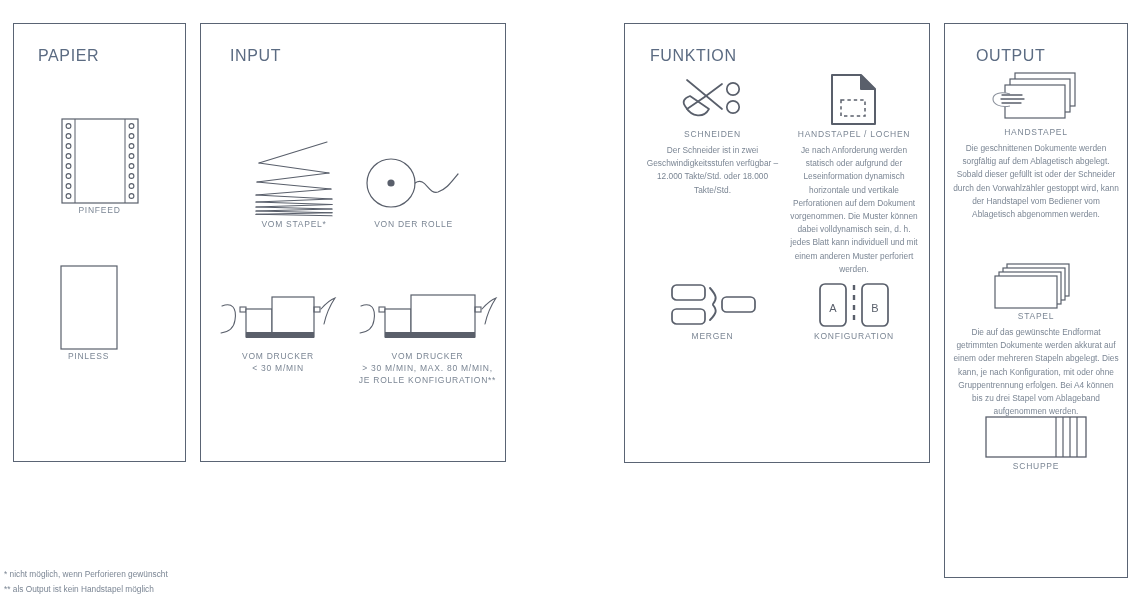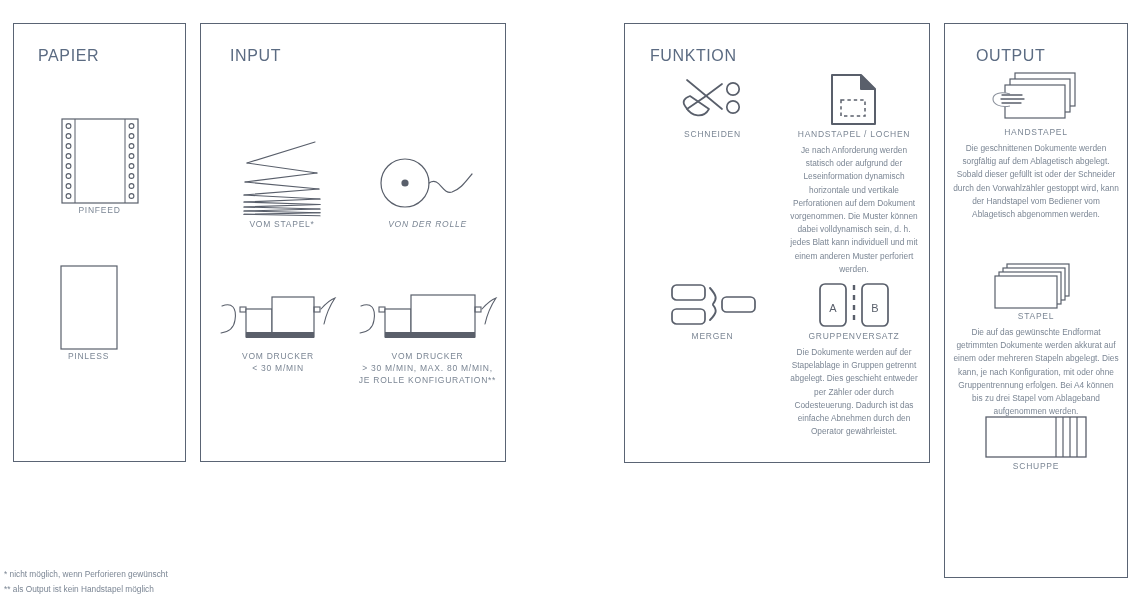--- a/index.html
+++ b/index.html
@@ -102,21 +102,21 @@
 
 <div class="item" style="left:13px;top:265px;width:151px;">
   <div class="icon-wrap">
     <svg width="58" height="85" viewBox="0 0 58 85">
       <rect x="1" y="1" width="56" height="83" fill="#fff" stroke="#595f6b" stroke-width="1.2"></rect>
     </svg>
   </div>
   <div class="cap">PINLESS</div>
 </div>
 
-<div class="item" style="left:212px;top:140px;width:140px;">
+<div class="item" style="left:224px;top:140px;width:140px;">
   <div class="icon-wrap" style="height:78px">
     <svg width="86" height="78" viewBox="0 0 86 78">
       <g fill="none" stroke="#595f6b" stroke-width="1.15" stroke-linecap="round">
         <path d="M8,23 L76,2"></path>
         <path d="M8,23 L78,33"></path>
         <path d="M78,33 L6,42"></path>
         <path d="M6,42 L80,49"></path>
         <path d="M80,49 L5,55"></path>
         <path d="M5,55 L81,59"></path>
         <path d="M81,59 L5,62"></path>
@@ -126,21 +126,21 @@
         <path d="M81,69 L5,71"></path>
         <path d="M5,71 L81,72.7"></path>
         <path d="M81,72.7 L5,74.3"></path>
         <path d="M5,74.3 L81,75.8"></path>
       </g>
     </svg>
   </div>
   <div class="cap">VOM STAPEL*</div>
 </div>
 
-<div class="item" style="left:355px;top:140px;width:145px;font-style:italic;">
+<div class="item" style="left:341px;top:140px;width:145px;">
   <div class="icon-wrap" style="height:78px">
     <svg width="96" height="78" viewBox="0 0 96 78">
       <circle cx="25" cy="43" r="24" fill="none" stroke="#595f6b" stroke-width="1.2"></circle>
       <circle cx="25" cy="43" r="3.6" fill="#595f6b"></circle>
       <path d="M49,43 C60,36 62,55 72,52 C81,49 86,41 92,34" fill="none" stroke="#595f6b" stroke-width="1.2" stroke-linecap="round"></path>
     </svg>
   </div>
   <div class="cap">VON DER ROLLE</div>
 </div>
 
@@ -183,20 +183,21 @@
       <g fill="none" stroke="#595f6b" stroke-width="1.7" stroke-linecap="round" stroke-linejoin="round">
         <path d="M5,4 L40,33"></path>
         <path d="M5,33 C5,33 22,22 40,8"></path>
         <path d="M3,30 C10,42 22,42 27,33 L8,20 C2,22 0,26 3,30 Z"></path>
         <circle cx="51" cy="13" r="6.2"></circle>
         <circle cx="51" cy="31" r="6.2"></circle>
       </g>
     </svg>
   </div>
   <div class="cap">SCHNEIDEN</div>
+  <div class="body-txt">Der Schneider ist in zwei Geschwindigkeitsstufen verfügbar – 12.000 Takte/Std. oder 18.000 Takte/Std.</div>
 </div>
 
 <div class="item" style="left:790px;top:72px;width:128px;">
   <div class="icon-wrap" style="height:56px">
     <svg width="50" height="56" viewBox="0 0 50 56">
       <path d="M3,3 L32,3 L46,17 L46,52 L3,52 Z" fill="none" stroke="#595f6b" stroke-width="2" stroke-linejoin="round"></path>
       <path d="M32,3 L32,17 L46,17" fill="#595f6b" stroke="#595f6b" stroke-width="2" stroke-linejoin="round"></path>
       <rect x="12" y="28" width="24" height="16" fill="none" stroke="#595f6b" stroke-width="1.5" stroke-dasharray="3.4 3"></rect>
     </svg>
   </div>
@@ -220,22 +221,21 @@
 <div class="item" style="left:790px;top:282px;width:128px;">
   <div class="icon-wrap" style="height:48px">
     <svg width="72" height="48" viewBox="0 0 72 48">
       <rect x="2" y="2" width="26" height="42" rx="5" fill="none" stroke="#595f6b" stroke-width="1.7"></rect>
       <rect x="44" y="2" width="26" height="42" rx="5" fill="none" stroke="#595f6b" stroke-width="1.7"></rect>
       <line x1="36" y1="3" x2="36" y2="43" stroke="#595f6b" stroke-width="2.4" stroke-dasharray="5 5"></line>
       <text x="15" y="27.5" font-family="Liberation Sans, sans-serif" font-size="11" fill="#595f6b" text-anchor="middle" dominant-baseline="middle">A</text>
       <text x="57" y="27.5" font-family="Liberation Sans, sans-serif" font-size="11" fill="#595f6b" text-anchor="middle" dominant-baseline="middle">B</text>
     </svg>
   </div>
-  <div class="cap">GRUPPENVERSATZ</div>
-  <div class="body-txt">Die Dokumente werden auf der Stapelablage in Gruppen getrennt abgelegt. Dies geschieht entweder per Zähler oder durch Codesteuerung. Dadurch ist das einfache Abnehmen durch den Operator gewährleistet.</div>
+  <div class="cap">KONFIGURATION</div>
 </div>
 
 <div class="item" style="left:952px;top:70px;width:168px;">
   <div class="icon-wrap" style="height:56px">
     <svg width="96" height="56" viewBox="0 0 96 56">
       <rect x="27" y="3" width="60" height="33" fill="#fff" stroke="#595f6b" stroke-width="1.2"></rect>
       <rect x="22" y="9" width="60" height="33" fill="#fff" stroke="#595f6b" stroke-width="1.2"></rect>
       <rect x="17" y="15" width="60" height="33" fill="#fff" stroke="#595f6b" stroke-width="1.2"></rect>
       <path d="M22,24 C12,21 5,24 5,29 C5,34 12,38 22,36" fill="#fff" stroke="#8a909b" stroke-width="1.1"></path>
       <g stroke="#595f6b" stroke-width="1.3" stroke-linecap="round">

